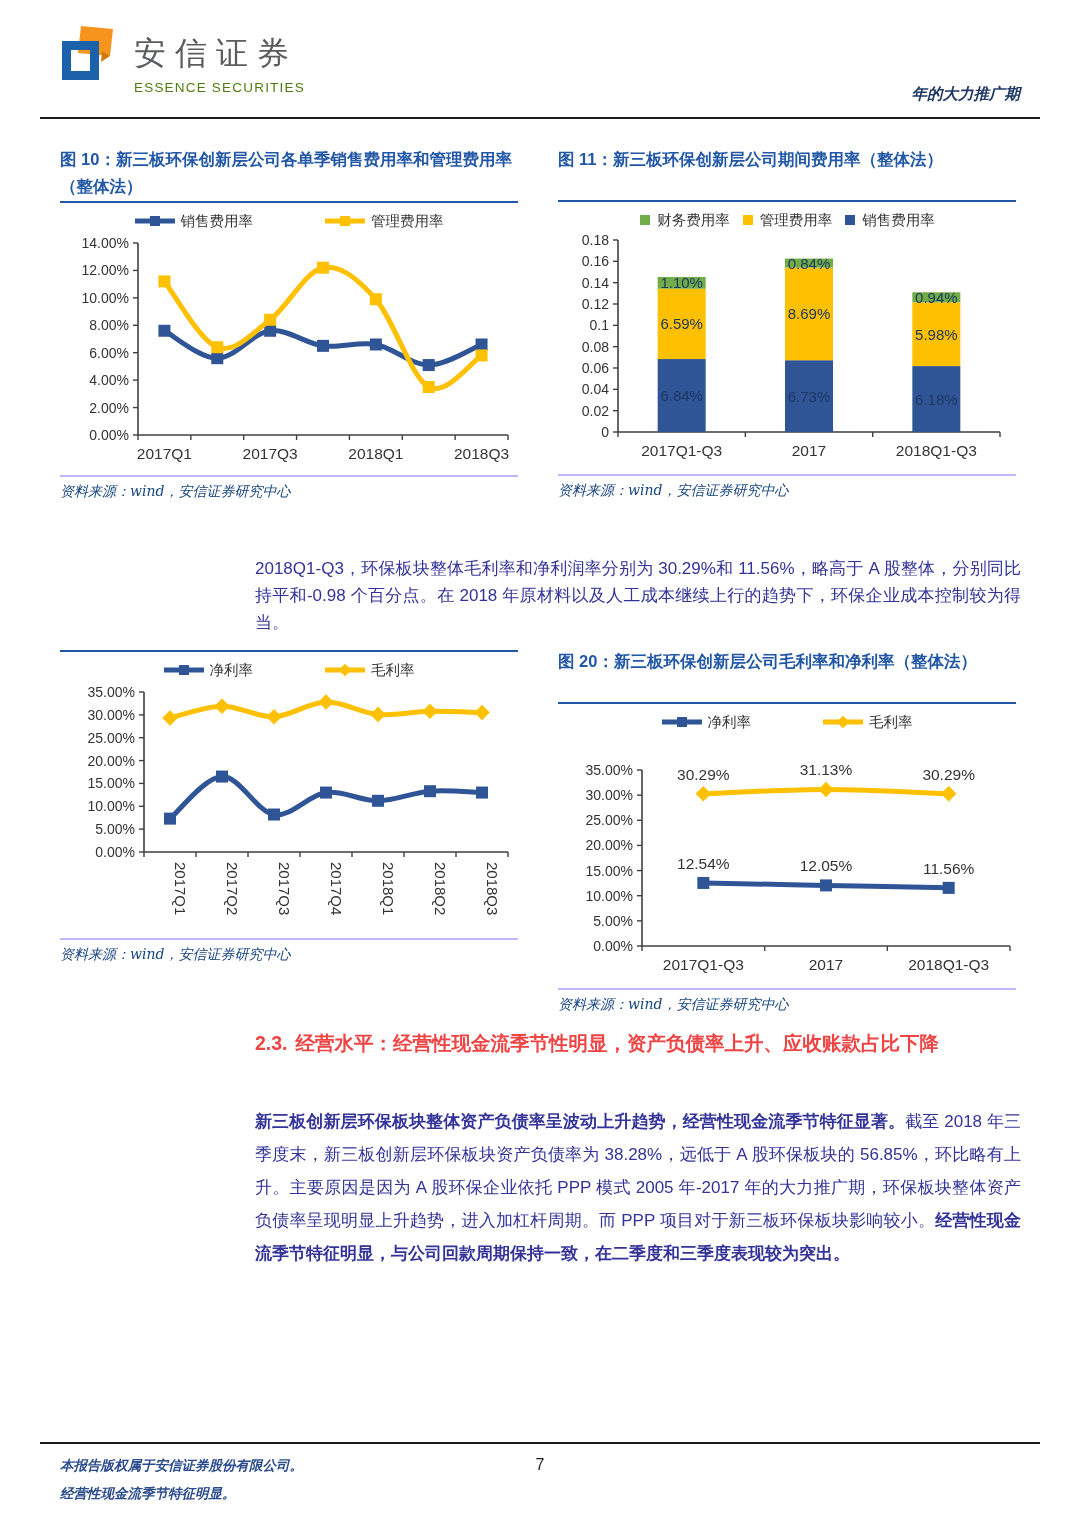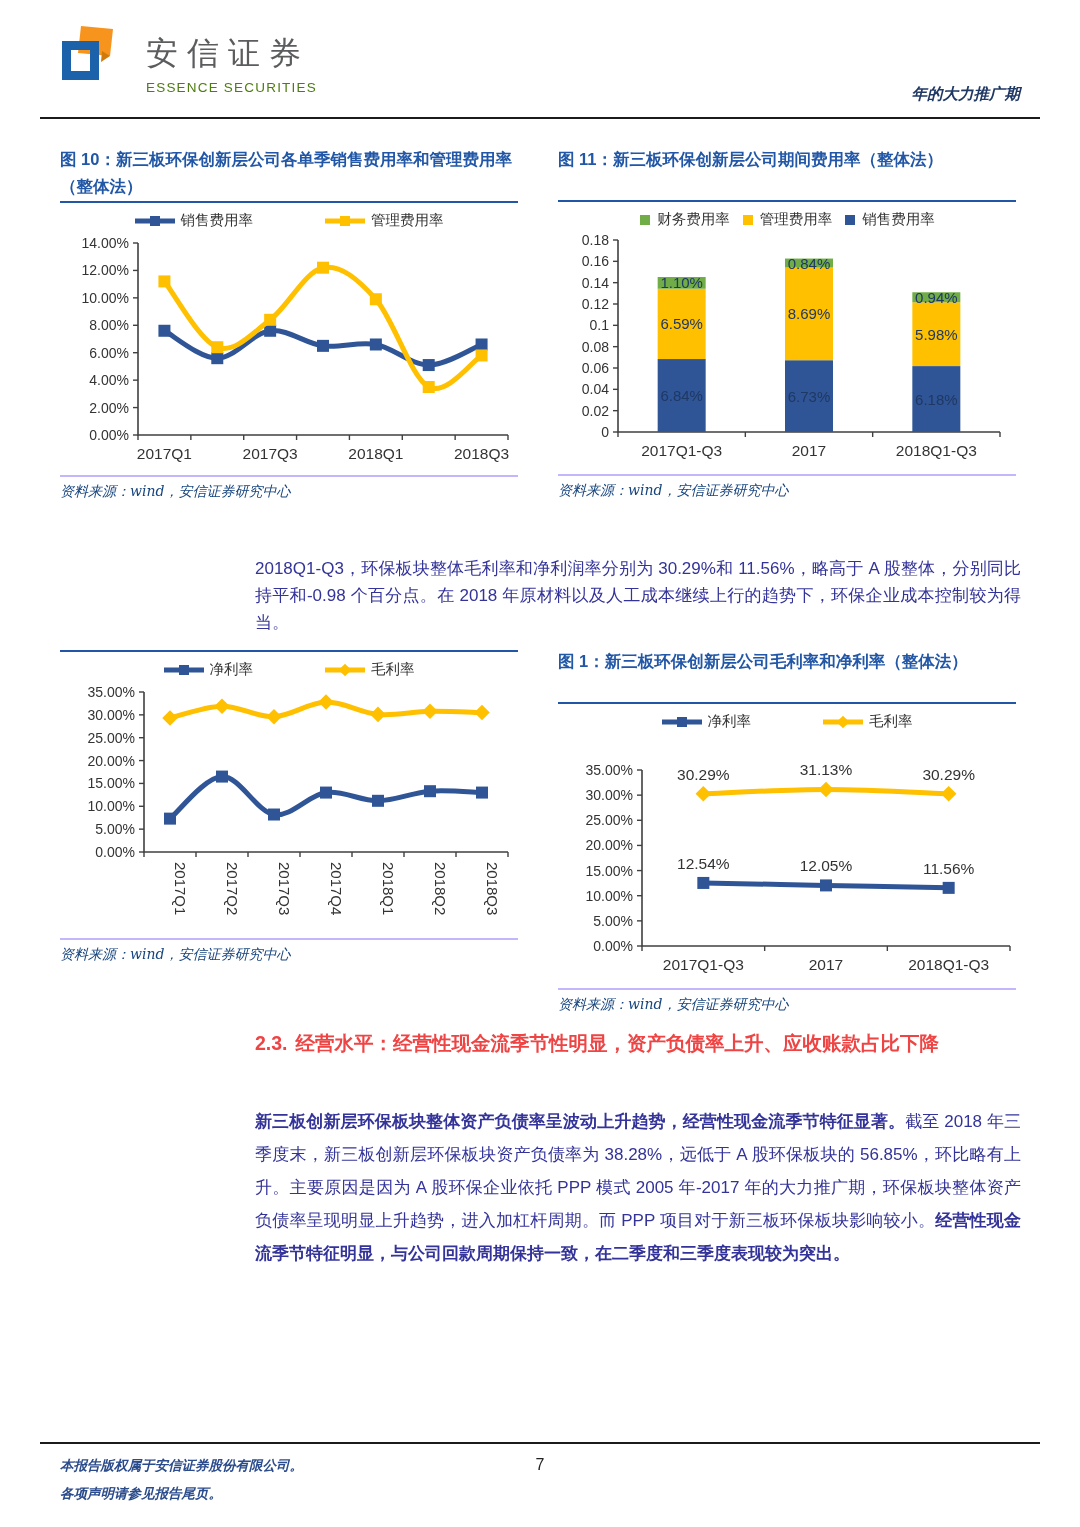--- a/index.html
+++ b/index.html
@@ -1,36 +1,36 @@
 <!DOCTYPE html>
 <html><head>
 <meta charset="utf-8">
 <style>
   html,body{margin:0;padding:0;background:#fff;}
   .page{position:relative;width:1080px;height:1527px;background:#fff;
         font-family:"Liberation Sans",sans-serif;overflow:hidden;}
 
   
   .header{position:absolute;left:60px;top:24px;right:60px;height:90px;}
-  .logo-row{display:flex;align-items:flex-start;gap:28px;}
+  .logo-row{display:flex;align-items:flex-start;gap:16px;}
   .brand-text{display:flex;flex-direction:column;}
   .brand-cn{font-size:32px;color:#5b5c5e;letter-spacing:9px;margin-top:8px;}
   .brand-en{font-size:13.5px;color:#4d7c0f;letter-spacing:1.2px;margin-top:4px;}
   .report-type{position:absolute;right:0;top:60px;font-family:"DejaVu Serif",serif;
         font-style:italic;font-weight:bold;font-size:15.5px;color:#1F3864;}
   .header-rule{position:absolute;left:40px;right:40px;top:117px;border-top:2.5px solid #1b1b1b;}
 
   
   .figrow{position:absolute;left:60px;display:flex;gap:40px;}
   .figrow1{top:146px;}
   .figrow2{top:648px;}
   .figure{width:458px;}
   .fig-caption{min-height:52px;font-size:16.5px;font-weight:bold;color:#2157A6;line-height:1.62;}
   .fig-rule{border-top:2px solid #2157A6;margin-top:2px;}
-  .fig-legend{display:flex;justify-content:center;align-items:flex-start;margin-top:8px;
+  .fig-legend{display:flex;justify-content:center;align-items:center;margin-top:8px;
         font-size:14.5px;color:#333;min-height:20px;}
   .legend-item{display:flex;align-items:center;gap:6px;}
   .fig-chart{margin-top:2px;line-height:0;}
   .fig-source{margin-top:4px;border-top:2px solid #c4b5fd;padding-top:6px;
         font-family:"DejaVu Serif",serif;font-style:italic;font-size:14px;color:#17457E;}
 
   
   .para-summary{position:absolute;left:255px;width:766px;top:538px;
         font-size:17px;line-height:27px;color:#333399;text-align:justify;}
   .section-heading{position:absolute;left:255px;width:790px;top:1030px;
@@ -283,21 +283,21 @@
             <rect x="156.5" y="18.671428571428578" width="11" height="11" fill="#FFC000" transform="rotate(45 162 24.171428571428578)"></rect>
             <rect x="208.5" y="29.185714285714283" width="11" height="11" fill="#FFC000" transform="rotate(45 214 34.68571428571428)"></rect>
             <rect x="260.5" y="14.557142857142878" width="11" height="11" fill="#FFC000" transform="rotate(45 266 20.05714285714288)"></rect>
             <rect x="312.5" y="26.900000000000006" width="11" height="11" fill="#FFC000" transform="rotate(45 318 32.400000000000006)"></rect>
             <rect x="364.5" y="23.69999999999999" width="11" height="11" fill="#FFC000" transform="rotate(45 370 29.19999999999999)"></rect>
             <rect x="416.5" y="25.071428571428555" width="11" height="11" fill="#FFC000" transform="rotate(45 422 30.571428571428555)"></rect>
           </svg></div>
       <div class="fig-source">资料来源：wind，安信证券研究中心</div>
     </div>
     <div class="figure">
-      <div class="fig-caption">图 1：新三板环保创新层公司毛利率和净利率（整体法）</div>
+      <div class="fig-caption">图 20：新三板环保创新层公司毛利率和净利率（整体法）</div>
       <div class="fig-rule"></div>
       <div class="fig-legend" style="gap: 72px;">
           <span class="legend-item">
             <svg width="40" height="14">
               <line x1="0" y1="7" x2="40" y2="7" stroke="#2F5597" stroke-width="5"></line>
               <rect x="15" y="2" width="10" height="10" fill="#2F5597"></rect>
             </svg>
             <span>净利率</span>
           </span>
           <span class="legend-item">
@@ -356,17 +356,17 @@
     <span class="sec-label">2.3.</span><span>经营水平：经营性现金流季节性明显，资产负债率上升、应收账款占比下降</span>
   </div>
 
   <p class="para-operating">
     <strong>新三板创新层环保板块整体资产负债率呈波动上升趋势，经营性现金流季节特征显著。</strong><span>截至 2018 年三季度末，新三板创新层环保板块资产负债率为 38.28%，远低于 A 股环保板块的 56.85%，环比略有上升。主要原因是因为 A 股环保企业依托 PPP 模式 2005 年-2017 年的大力推广期，环保板块整体资产负债率呈现明显上升趋势，进入加杠杆周期。而 PPP 项目对于新三板环保板块影响较小。</span><strong>经营性现金流季节特征明显，与公司回款周期保持一致，在二季度和三季度表现较为突出。</strong>
   </p>
 
   <div class="footer-rule"></div>
   <div class="footer-copy">
     <div>本报告版权属于安信证券股份有限公司。</div>
-    <div>各项声明请参见报告尾页。</div>
+    <div>经营性现金流季节特征明显。</div>
   </div>
   <div class="page-number">7</div>
 
 </div>
 
 </body></html>

